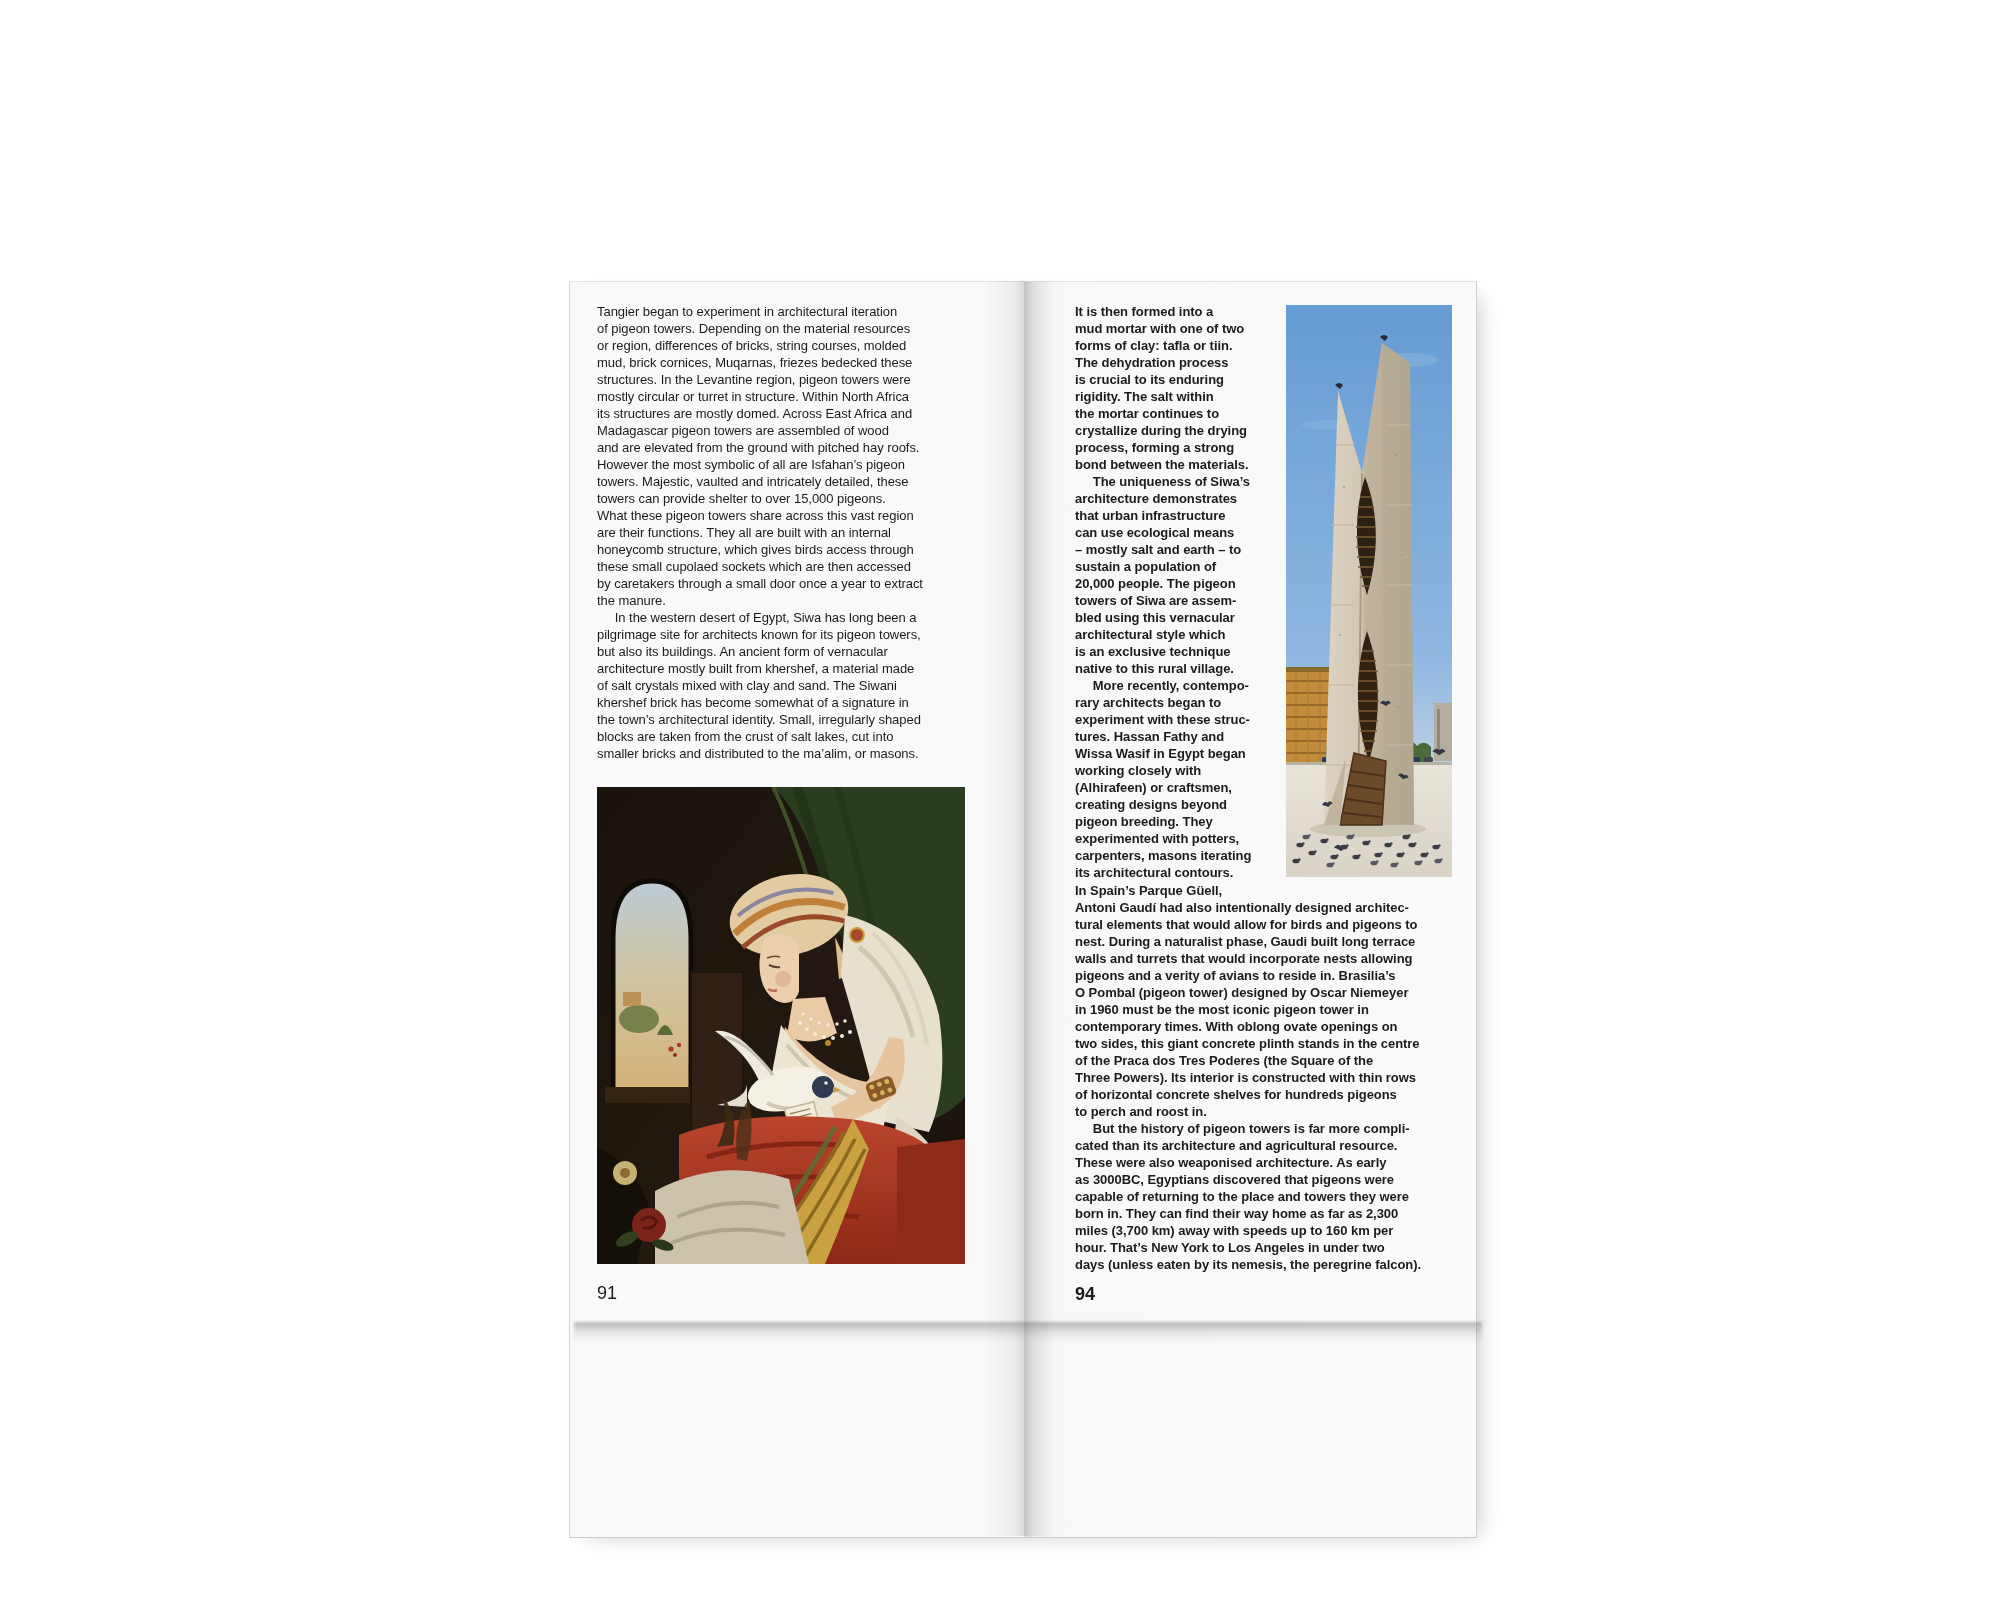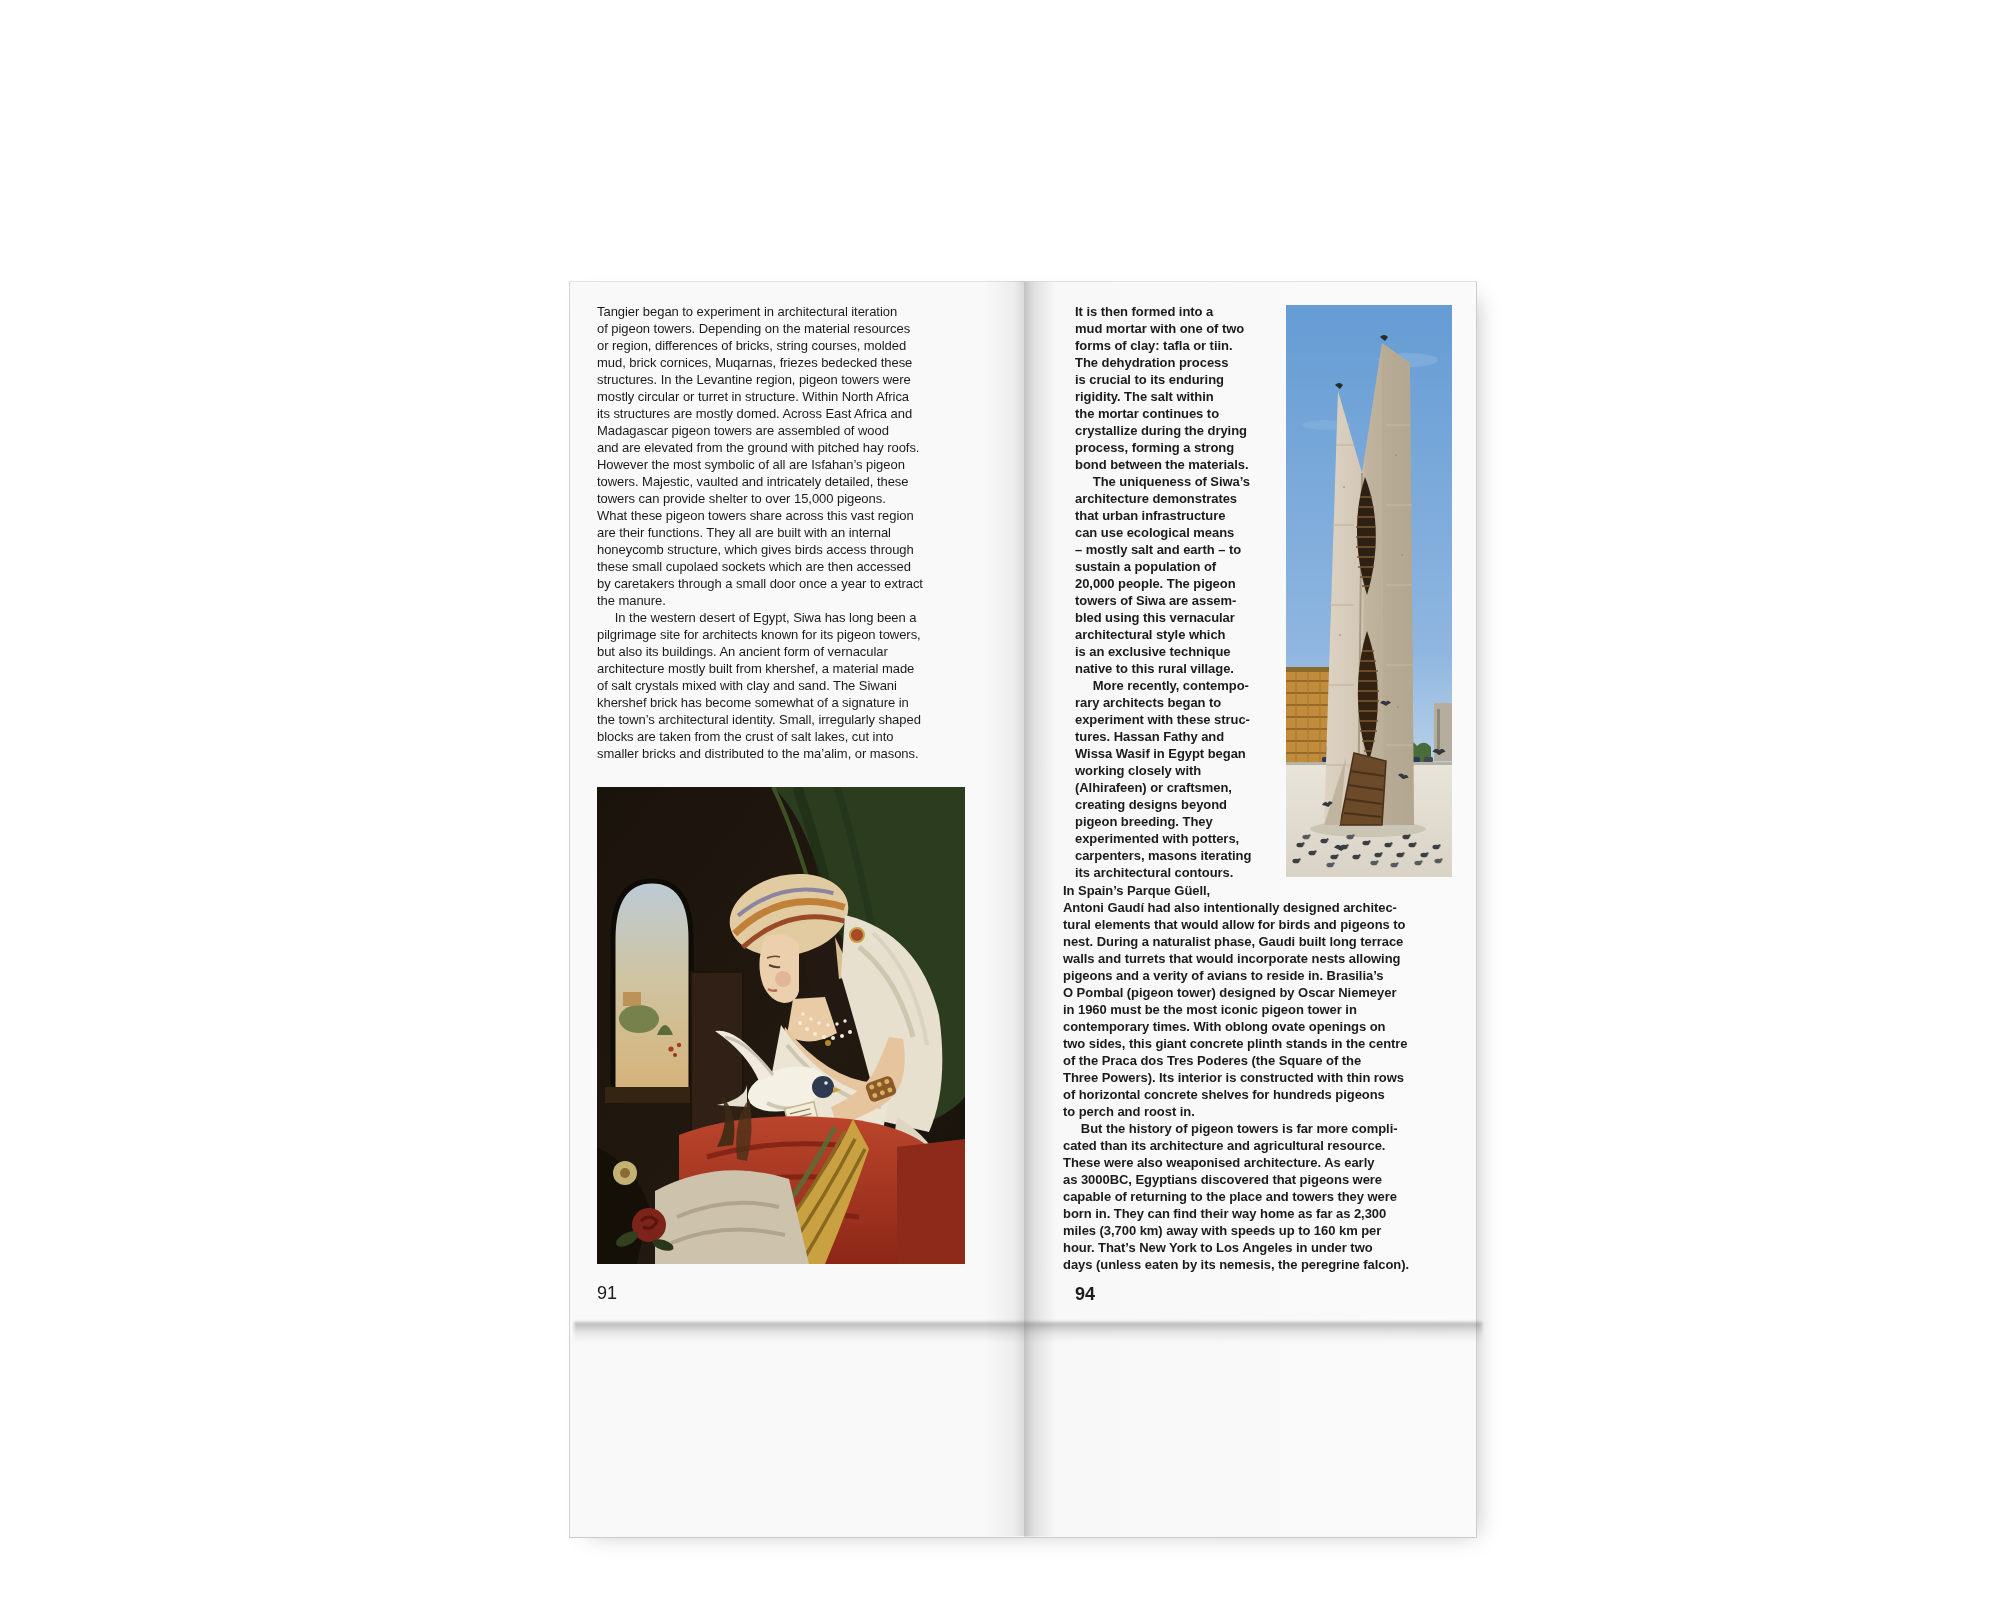--- a/index.html
+++ b/index.html
@@ -34,21 +34,21 @@
     position:absolute;left:415px;top:0;width:80px;height:100%;pointer-events:none;
     background:linear-gradient(to right,rgba(0,0,0,0) 0%,rgba(0,0,0,0.05) 38%,rgba(0,0,0,0.12) 49%,rgba(0,0,0,0.07) 58%,rgba(0,0,0,0) 90%);
   }
   .bodytext{
     white-space:pre-wrap;color:#1b1b1b;font-size:13px;line-height:17px;letter-spacing:-0.05px;
   }
   .left-body{position:absolute;left:27px;top:21px;width:402px;}
   .left-plate{position:absolute;left:27px;top:505px;width:368px;height:477px;}
   .right-col{position:absolute;left:51px;top:21px;width:206px;}
   .right-plate{position:absolute;left:262px;top:23px;width:166px;height:572px;}
-  .right-body{position:absolute;left:39px;top:600px;width:378px;}
+  .right-body{position:absolute;left:51px;top:600px;width:378px;}
   .pagenum{position:absolute;font-size:18px;color:#1b1b1b;}
   .pagenum-left{left:27px;top:1001px;}
   .pagenum-right{left:51px;top:1002px;}
   svg{display:block;}
 </style>
 </head>
 <body>
 
 <div class="book">
 

